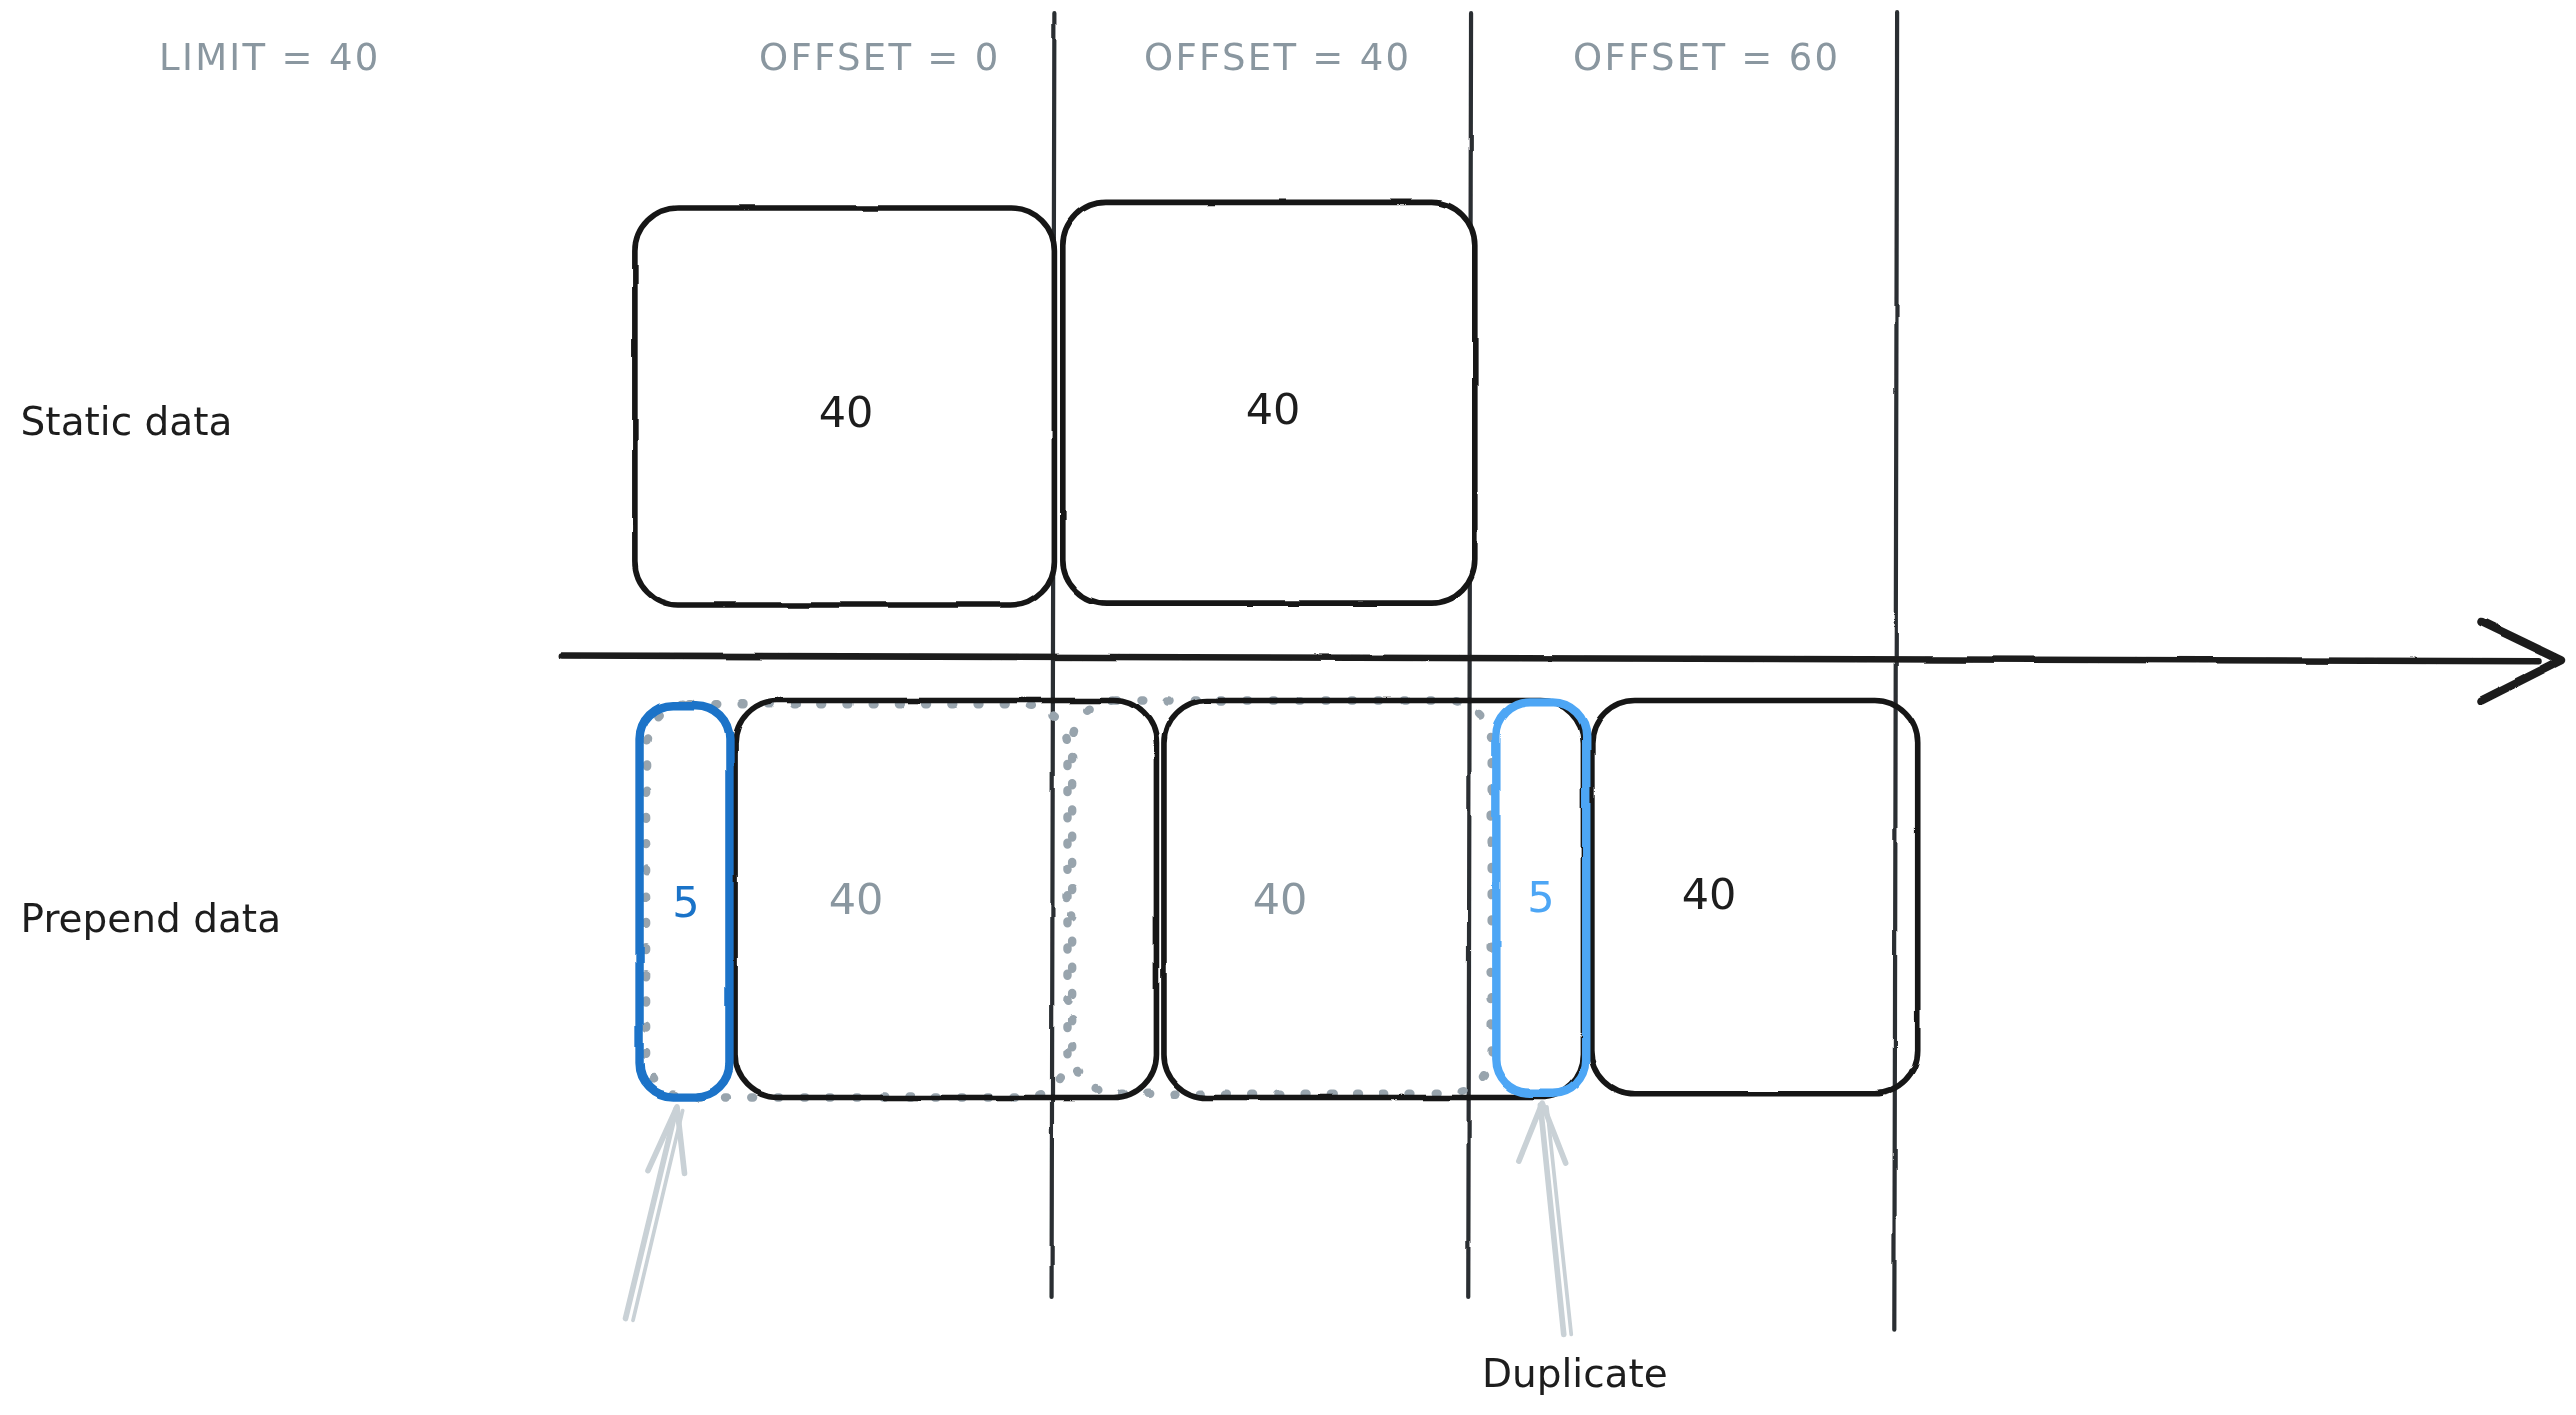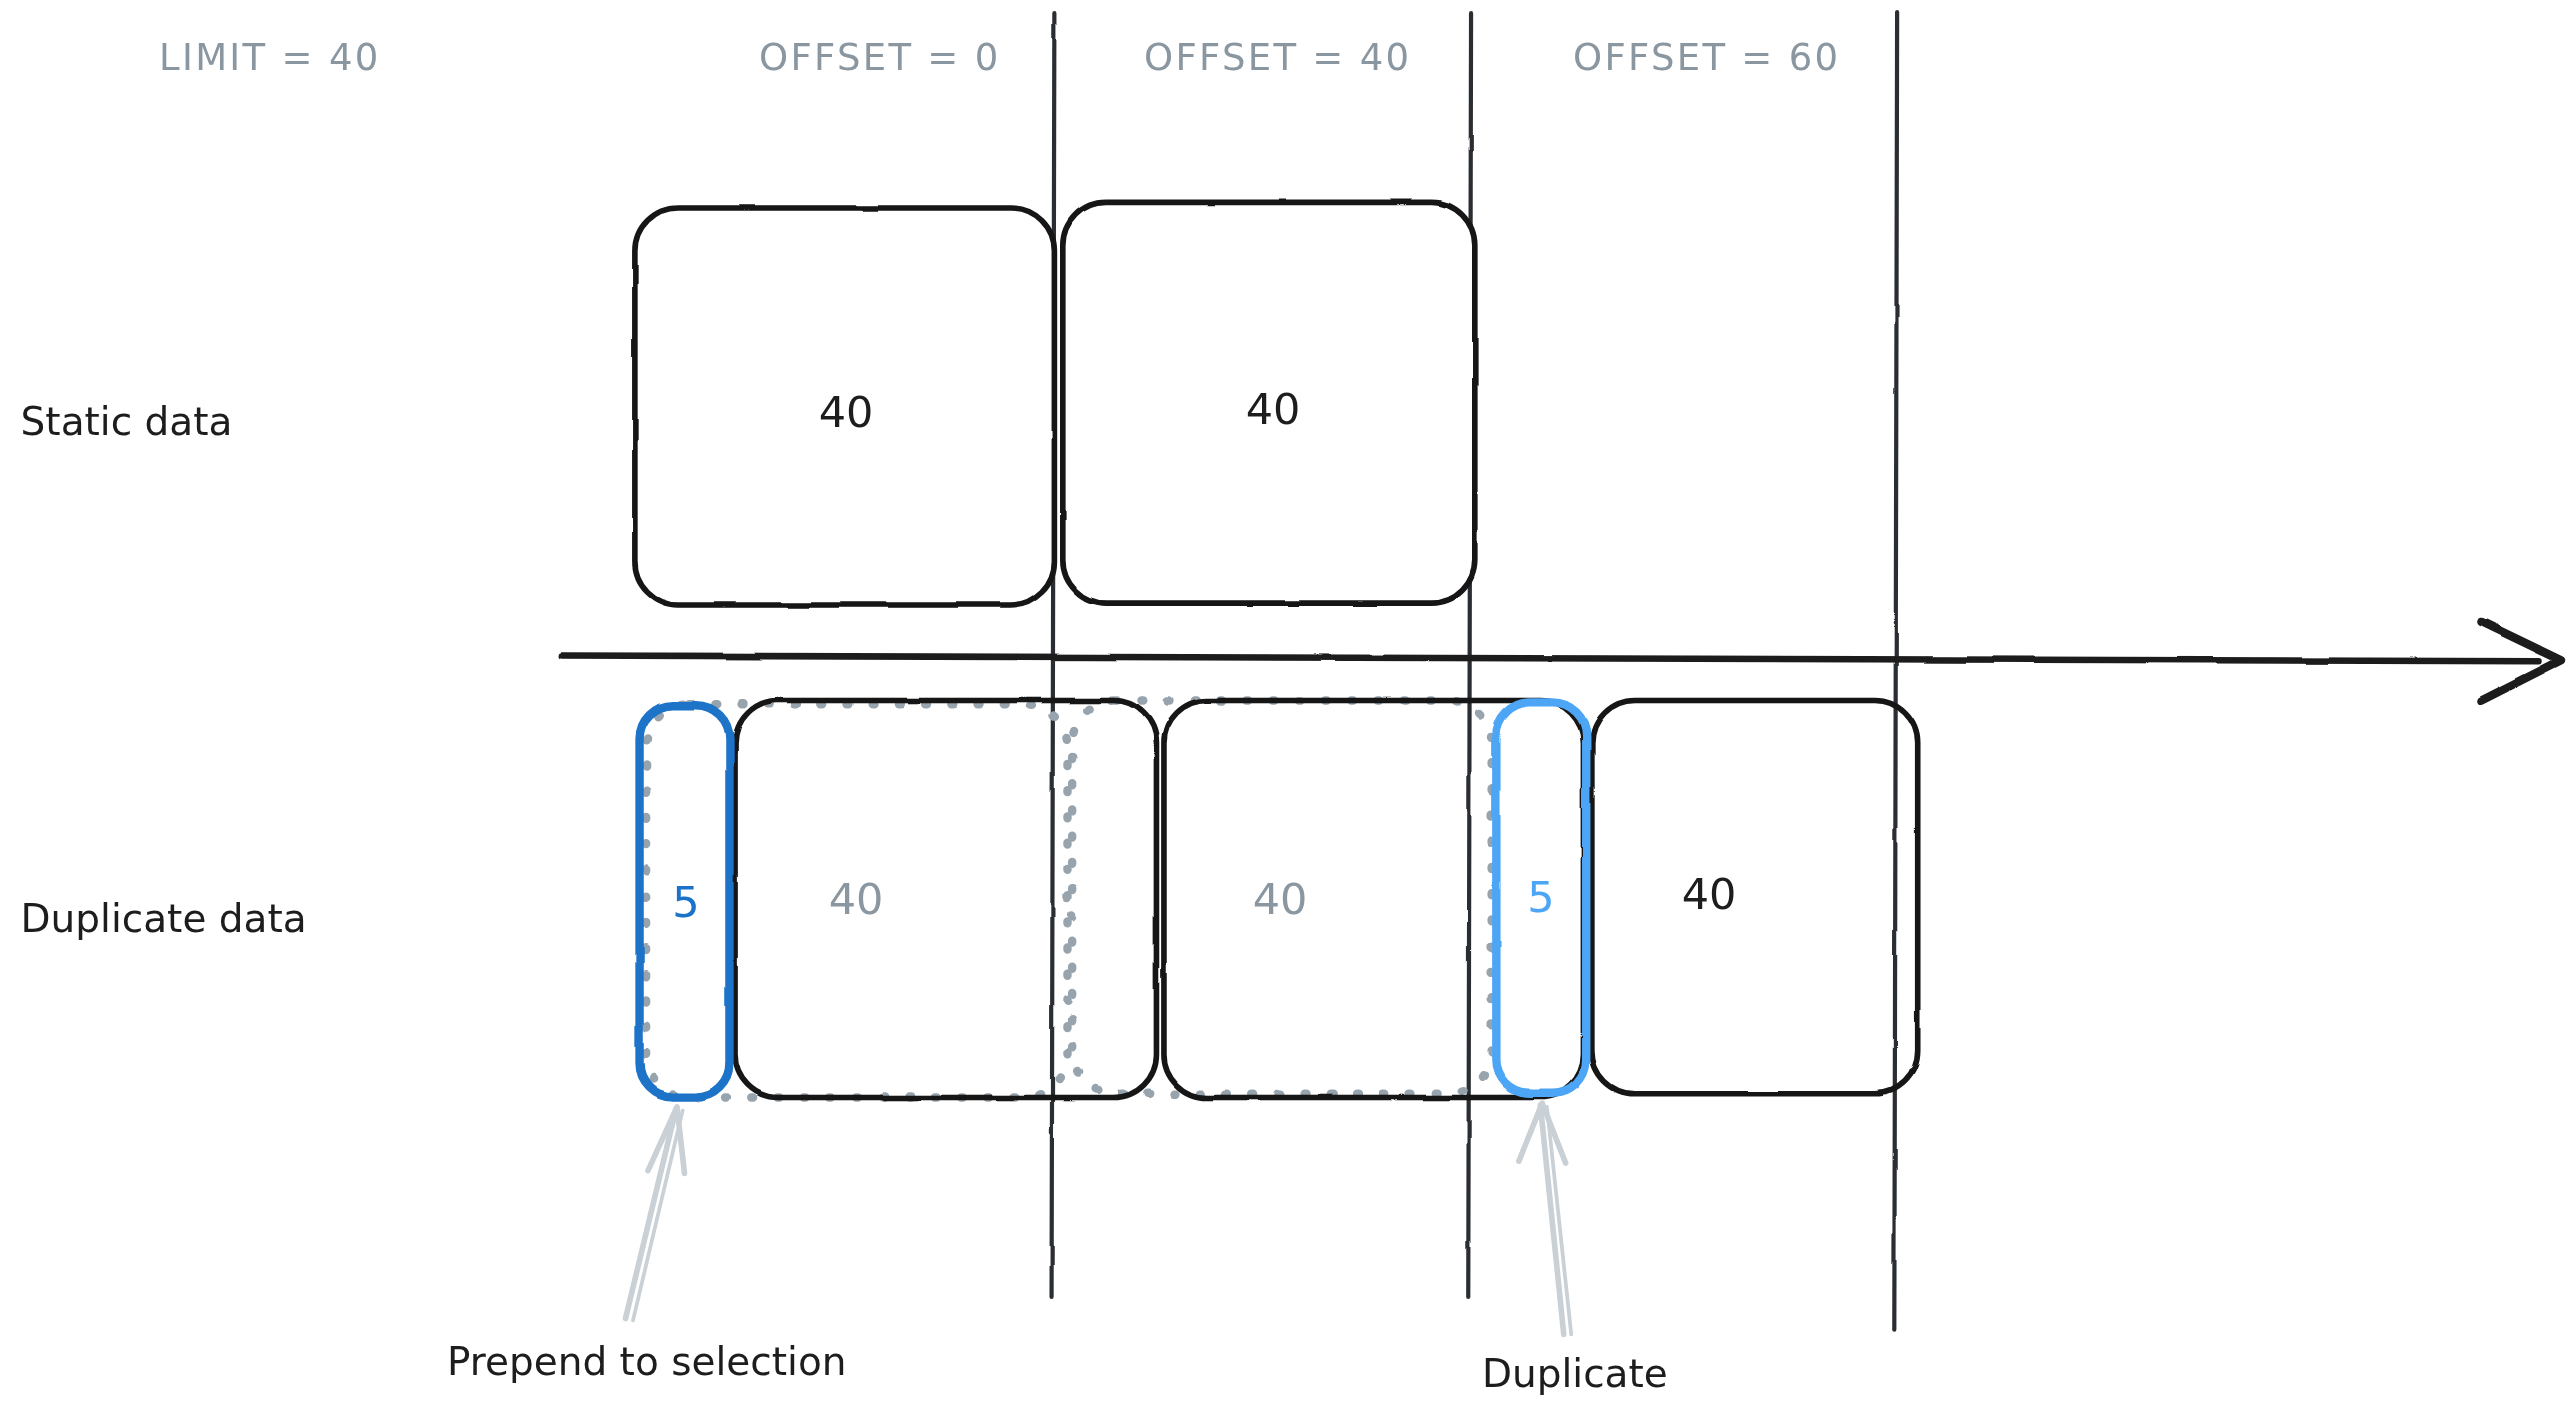--- a/index.html
+++ b/index.html
@@ -119,28 +119,27 @@
       </g>
     </g>
   </svg>
 
   <div class="lbl hdr" style="left:159px; top:36px;">LIMIT = 40</div>
   <div class="lbl hdr" style="left:714px; top:36px;margin-left:45px;">OFFSET = 0</div>
   <div class="lbl hdr" style="left:1144px; top:36px;">OFFSET = 40</div>
   <div class="lbl hdr" style="left:1573px; top:36px;">OFFSET = 60</div>
 
   <div class="lbl rowlbl" style="left:20.6px; top:358px;margin-top:41px;">Static data</div>
-  <div class="lbl rowlbl" style="left:20.6px; top:896px;">Duplicate data</div>
+  <div class="lbl rowlbl" style="left:20.6px; top:896px;">Prepend data</div>
 
   <div class="boxnum num-black" style="left:846px; top:412px;">40</div>
   <div class="boxnum num-black" style="left:1273px; top:409px;">40</div>
 
   <div class="boxnum num-blue-dark" style="left:686px; top:902px;">5</div>
   <div class="boxnum num-gray" style="left:856px; top:899px;">40</div>
   <div class="boxnum num-gray" style="left:1280px; top:899px;">40</div>
   <div class="boxnum num-blue-light" style="left:1541px; top:897px;">5</div>
   <div class="boxnum num-black" style="left:1709px; top:894px;">40</div>
 
-  <div class="lbl annot" style="left:447px; top:1339px;">Prepend to selection</div>
   <div class="lbl annot" style="left:1447px; top:1351px;margin-left:35px;">Duplicate</div>
 
 </div>
 
 
 </body></html>

